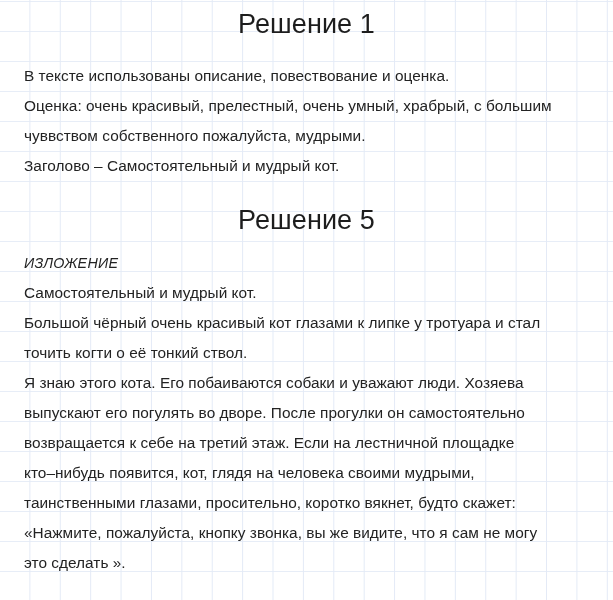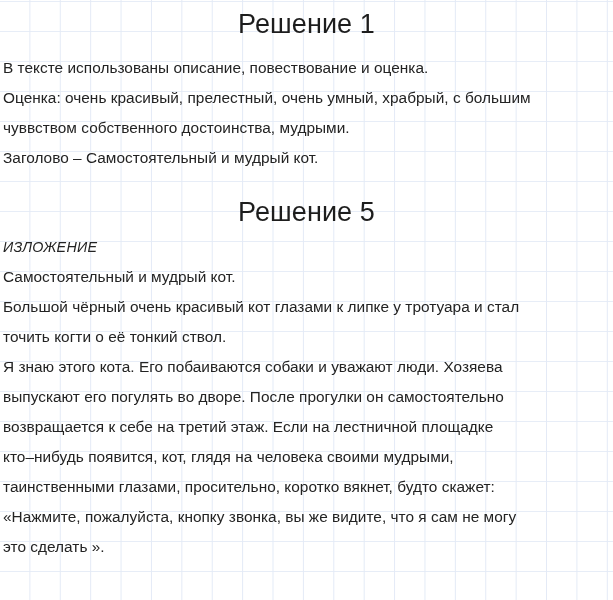--- a/index.html
+++ b/index.html
@@ -30,33 +30,33 @@
   }
 
   .solution-heading {
     text-align: center;
     font-size: 27px;
     font-weight: 400;
     line-height: 34px;
     color: #1d1d1d;
     letter-spacing: 0.1px;
     margin: 0;
-    padding: 0;
+    padding: 8px;
   }
 
   .heading-1 {
     padding-top: 7px;
   }
 
   .heading-2 {
     padding-top: 12px;
   }
 
   .body-block {
-    padding-left: 3px;
+    padding-left: 24px;
     padding-right: 10px;
   }
 
   .text-line {
     font-size: 15.4px;
     line-height: 30px;
     font-weight: 400;
     color: #232323;
     white-space: nowrap;
     letter-spacing: 0.02px;
@@ -77,21 +77,21 @@
 
 <div class="page">
 
   <h1 class="solution-heading heading-1">Решение 1</h1>
 
   <div class="block-gap-1"></div>
 
   <div class="body-block">
     <div class="text-line">В тексте использованы описание, повествование и оценка.</div>
     <div class="text-line">Оценка: очень красивый, прелестный, очень умный, храбрый, с большим</div>
-    <div class="text-line">чуввством собственного достоинства, мудрыми.</div>
+    <div class="text-line">чуввством собственного пожалуйста, мудрыми.</div>
     <div class="text-line">Заголово – Самостоятельный и мудрый кот.</div>
   </div>
 
   <div class="block-gap-2"></div>
 
   <h1 class="solution-heading heading-2">Решение 5</h1>
 
   <div class="block-gap-3"></div>
 
   <div class="body-block">

